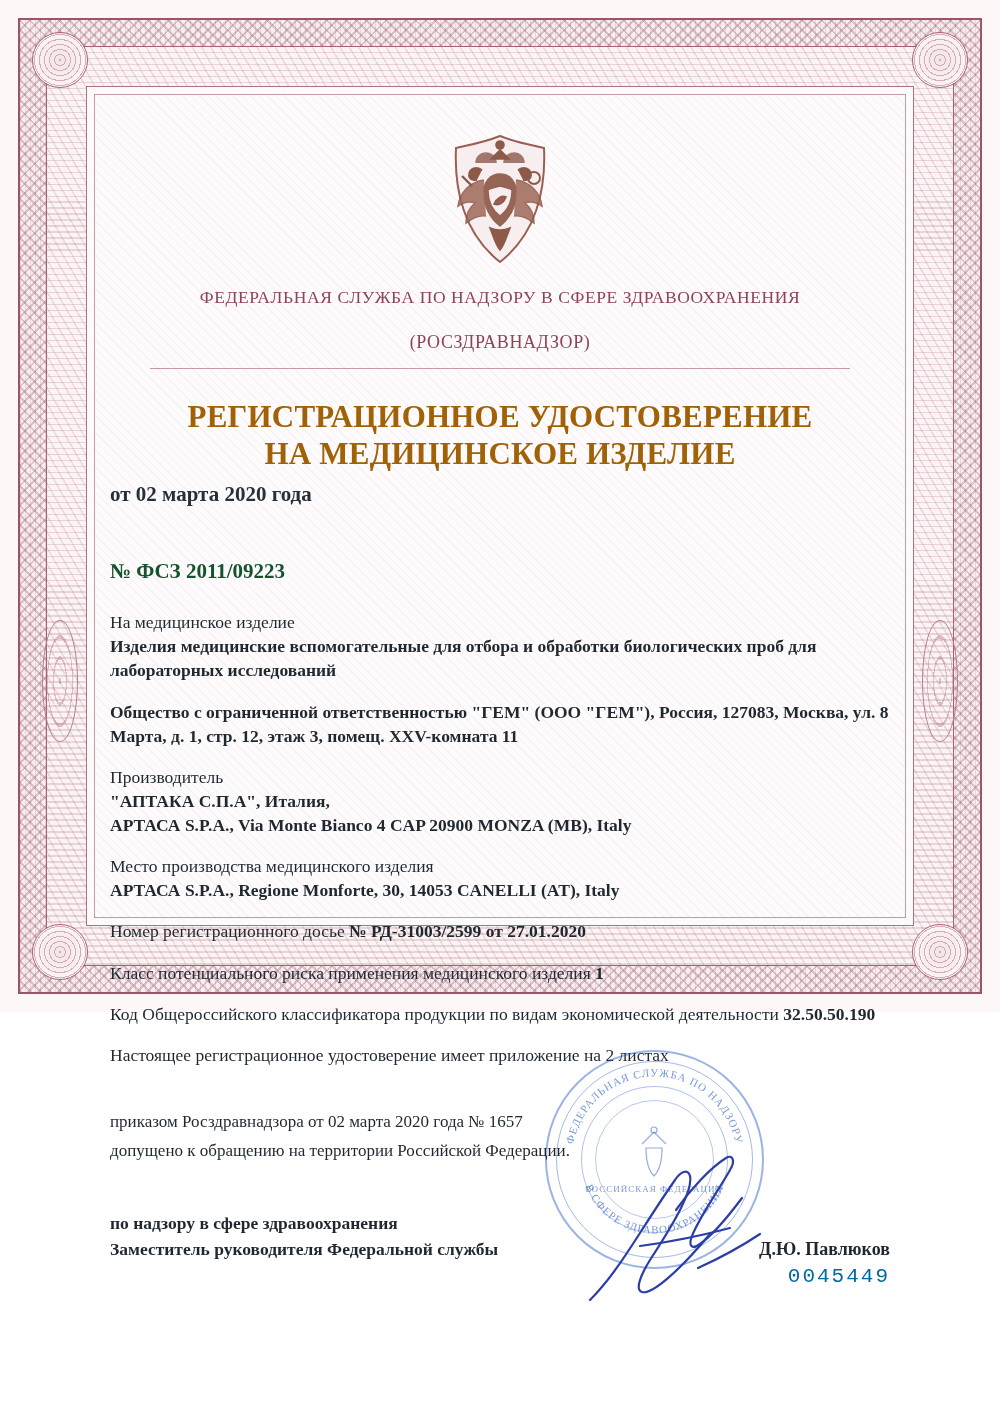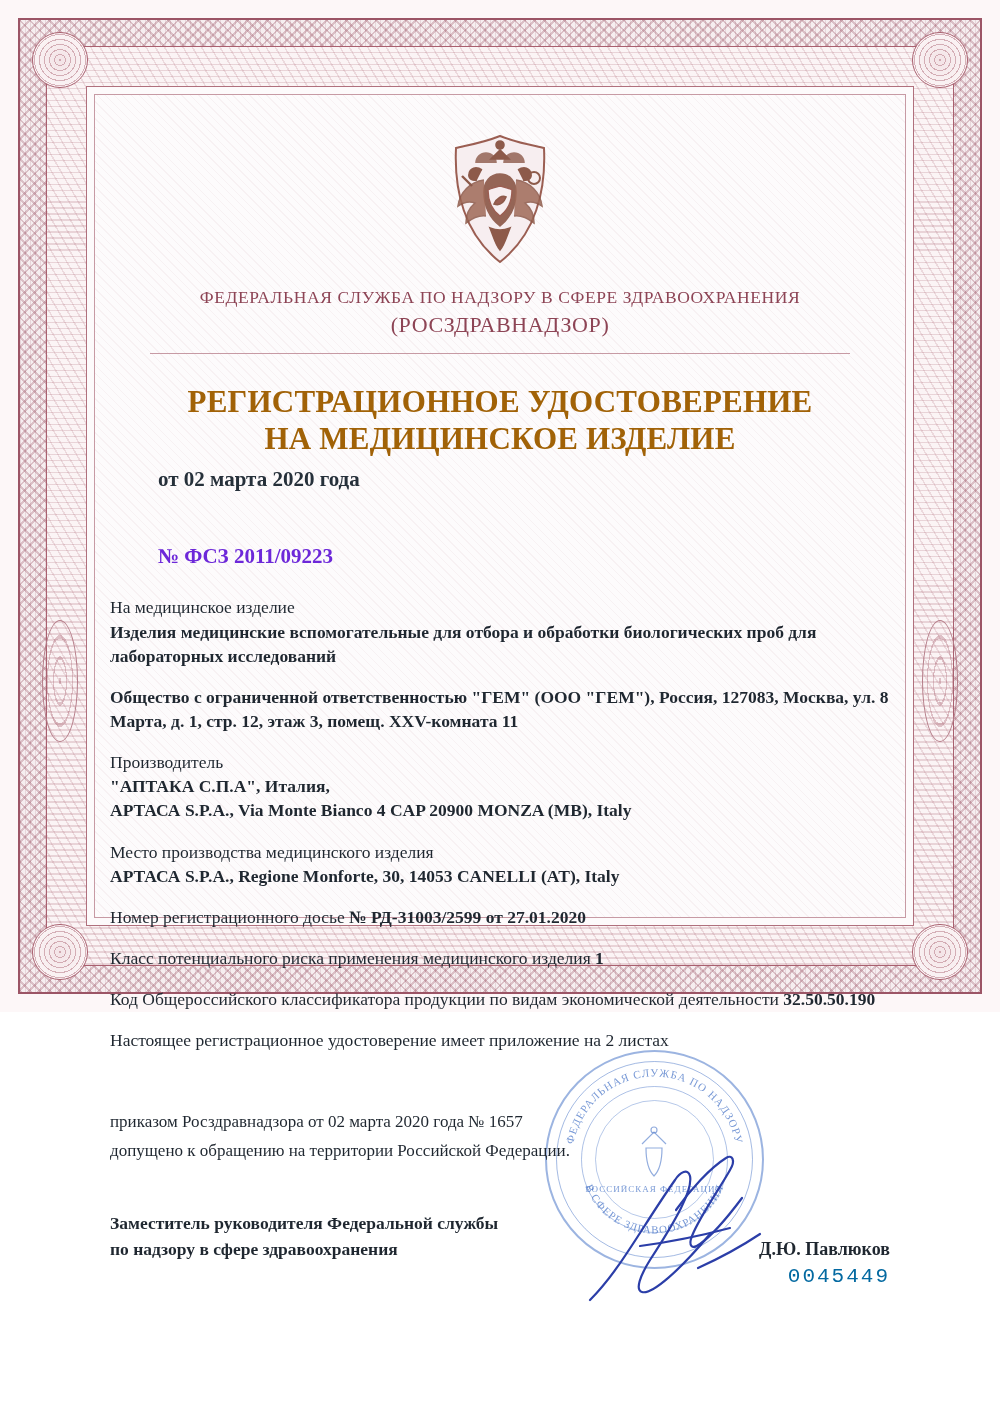--- a/index.html
+++ b/index.html
@@ -105,21 +105,21 @@
   .emblem svg { display: block; }
 
   .agency {
     text-align: center;
     font-family: "Liberation Serif", serif;
     color: #8d4455;
     font-size: 17.5px;
     letter-spacing: 0.6px;
     line-height: 1.35;
   }
-  .agency .line2 { font-size: 22px; }
+  .agency .line2 { font-size: 18px; margin-top: 20px; }
 
   .rule {
     height: 1px;
     background: #c79aa4;
     margin: 14px 40px 0 40px;
   }
 
   .title {
     text-align: center;
     color: #a16207;
@@ -134,21 +134,21 @@
     display: flex;
     justify-content: center;
     align-items: baseline;
     gap: 52px;
     margin-top: 10px;
     color: #26303a;
     font-weight: bold;
     font-size: 21px;
     flex-direction: column;
   }
-  .dateline .num { color: #6d28d9; margin-left: 48px; }
+  .dateline .num { color: #14532d; }
 
   .body {
     margin-top: 26px;
     font-size: 17.5px;
     line-height: 1.38;
     color: #1f2730;
   }
   .field { margin-bottom: 17px; }
   .field .label { font-weight: normal; }
   .field .value { font-weight: bold; }
@@ -369,21 +369,21 @@
         <path d="M118 118 C 140 108, 162 96, 180 84"></path>
       </g>
     </svg>
   </div>
 
   <div class="bottom">
     <div class="order-line">приказом Росздравнадзора от 02 марта 2020 года № 1657</div>
     <div class="order-line">допущено к обращению на территории Российской Федерации.</div>
 
     <div class="signer">
+      <div>по надзору в сфере здравоохранения</div>
       <div>Заместитель руководителя Федеральной службы</div>
-      <div>по надзору в сфере здравоохранения</div>
       <div class="signer-name">Д.Ю. Павлюков</div>
     </div>
 
     <div class="serial">0045449</div>
   </div>
 
 </div>
 
 </body></html>

